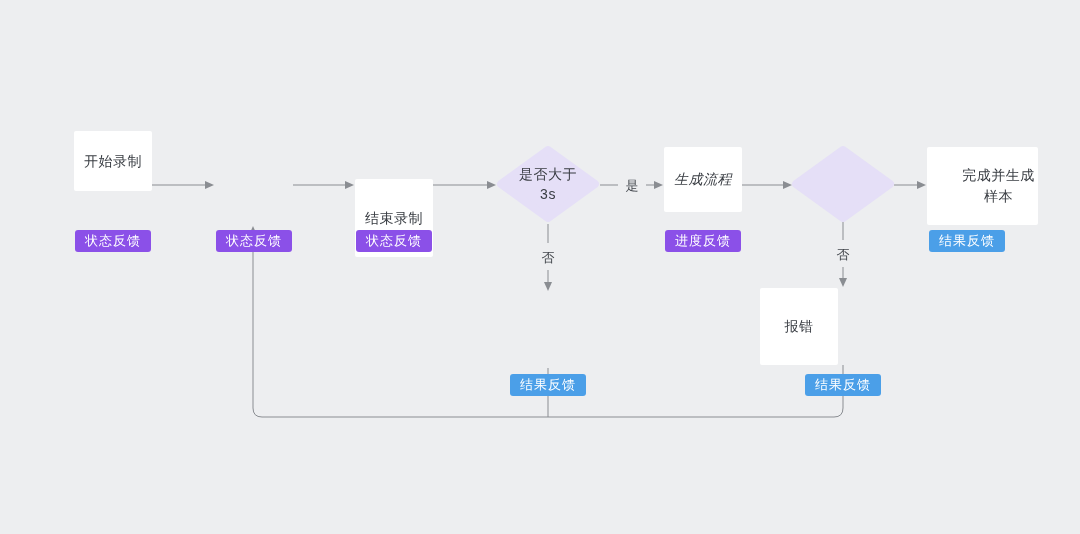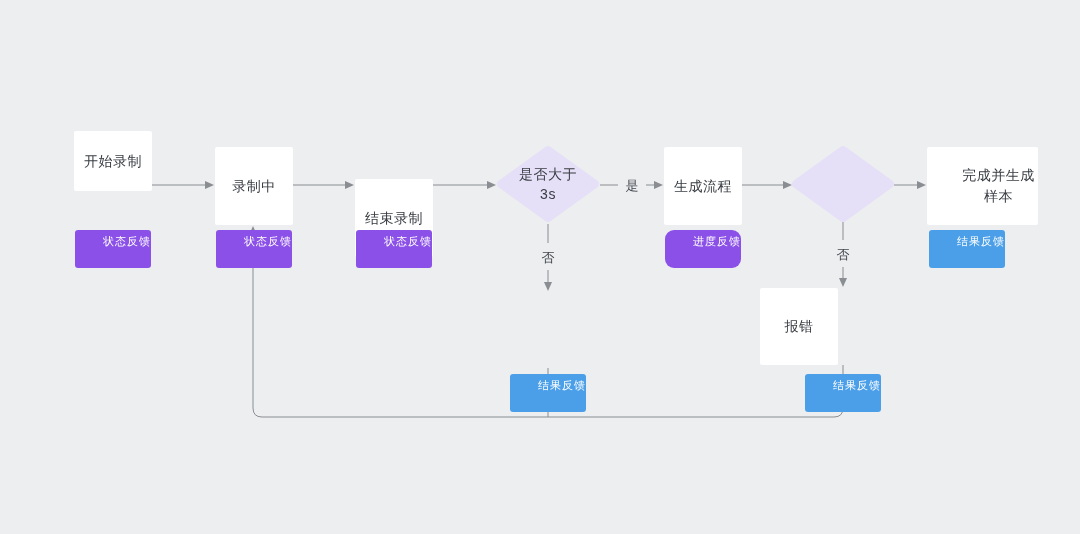--- a/index.html
+++ b/index.html
@@ -57,26 +57,26 @@
     justify-content: center;
     text-align: center;
     color: var(--node-text, #383c42);
     font-size: 14px;
     line-height: 1.45;
     letter-spacing: 0.5px;
   }
   .badge {
     position: absolute;
     z-index: 3;
-    height: 38px;
+    height: 22px;
     line-height: 22px;
-    text-align: right;
+    text-align: center;
     border-radius: 3px;
     color: var(--badge-text, #ffffff);
-    font-size: 11px;
+    font-size: 13px;
     letter-spacing: 1px;
   }
   .badge.purple { background: var(--badge-purple, #8b50e8); }
   .badge.blue   { background: var(--badge-blue, #4b9fe8); }
   .edge-label {
     position: absolute;
     z-index: 2;
     width: 20px;
     text-align: center;
     color: var(--edge-label-text, #43474d);
@@ -117,39 +117,36 @@
 
     <polygon class="decision-shape" points="548,150 595,184 548,218 501,184"></polygon>
     <polygon class="decision-shape" points="843,150 890,184 843,218 796,184"></polygon>
   </svg>
 
   <div class="node" style="left:74px; top:131px; width:78px; height:60px;font-family:Liberation Serif, serif;">
     <span>开始录制</span>
   </div>
   <div class="badge purple" style="left:75px; top:230px; width:76px;">状态反馈</div>
 
-  <div class="node" style="left:215px; top:147px; width:78px; height:78px;">
-    <span>录制中</span>
-  </div>
   <div class="badge purple" style="left:216px; top:230px; width:76px;">状态反馈</div>
 
   <div class="node" style="left:355px; top:147px; width:78px; height:78px;margin-top:32px;">
     <span>结束录制</span>
   </div>
   <div class="badge purple" style="left:356px; top:230px; width:76px;">状态反馈</div>
 
   <div class="decision-label" style="left:498px; top:147px; width:100px; height:74px;">
     <span>是否大于</span>
     <span>3s</span>
   </div>
 
-  <div class="node" style="left:664px; top:147px; width:78px; height:78px;">
+  <div class="node" style="left:664px; top:147px; width:78px; height:65px;font-style:italic;">
     <span>生成流程</span>
   </div>
-  <div class="badge purple" style="left:665px; top:230px; width:76px;border-radius:9px;">进度反馈</div>
+  <div class="badge purple" style="left:665px; top:230px; width:76px;">进度反馈</div>
 
 
   <div class="node" style="left:927px; top:147px; width:79px; height:78px;padding-left:32px;">
     <span>
       <span style="display:block">完成并生成</span>
       <span style="display:block">样本</span>
     </span>
   </div>
   <div class="badge blue" style="left:929px; top:230px; width:76px;">结果反馈</div>
 

